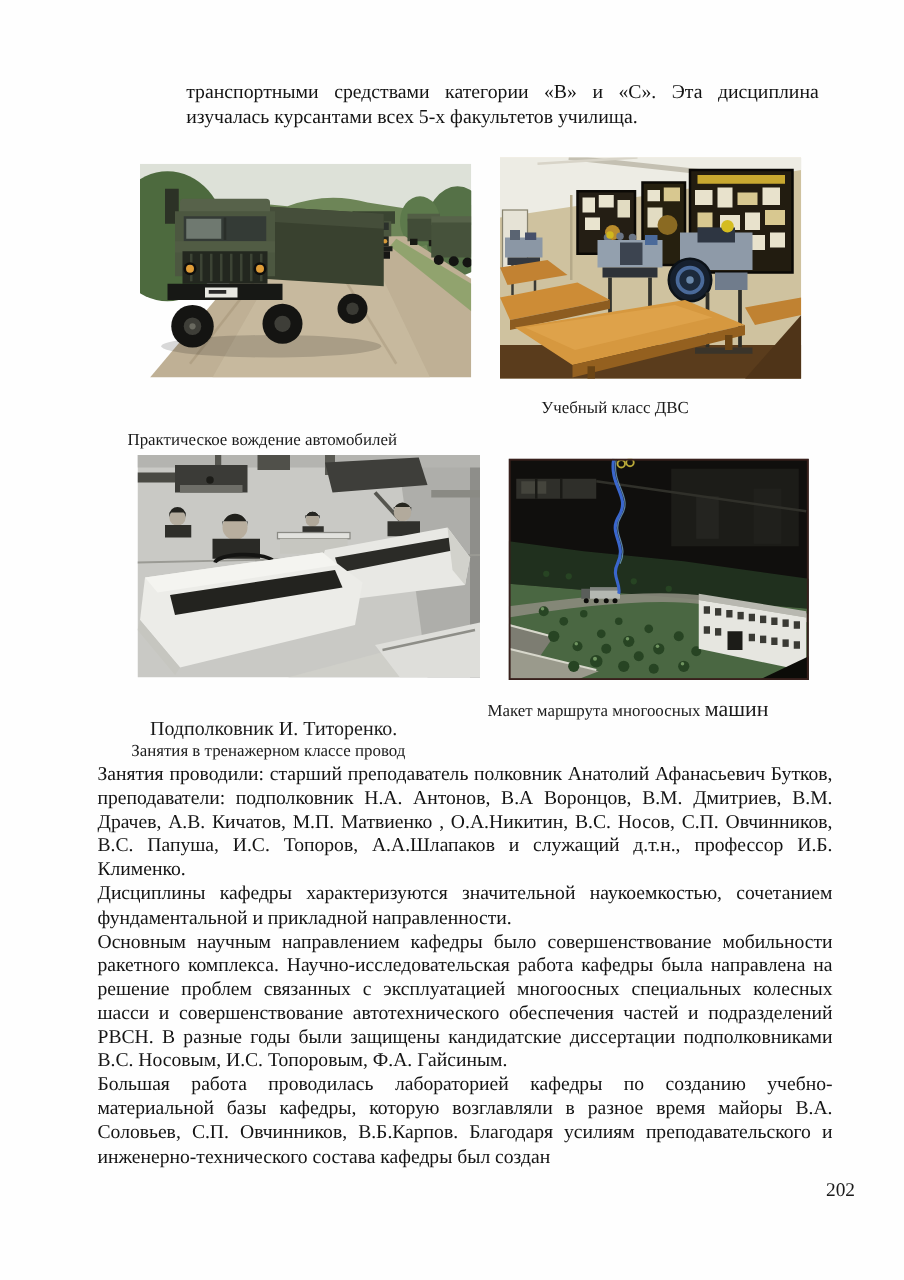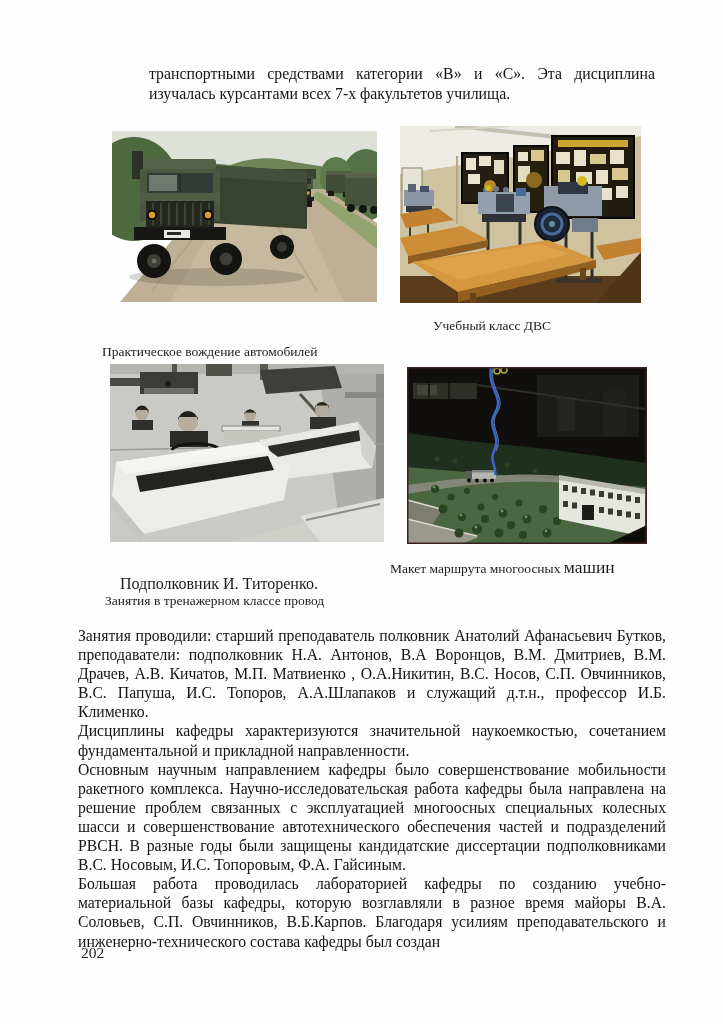--- a/index.html
+++ b/index.html
@@ -15,34 +15,34 @@
     position:absolute;left:149px;top:64px;width:506px;
     font-size:15.8px;line-height:19.6px;text-align:justify;
   }
   .photo{position:absolute;display:block;}
   .photo svg{display:block;}
   .cap{position:absolute;font-size:13.5px;white-space:nowrap;color:#1b1b1b;}
   .cap-large{font-size:16px;}
   .cap-bigword{font-size:17.5px;}
   .bodytext{
     position:absolute;left:78px;top:610px;width:588px;
-    font-size:15.7px;line-height:19.1px;text-align:justify;margin-top:16px;
+    font-size:15.7px;line-height:19.1px;text-align:justify;
   }
   .bodytext p{margin:0;padding:0;}
   .pagenum{
-    position:absolute;left:81px;top:944px;width:588px;
-    text-align:left;font-size:15.5px;color:#1b1b1b;
+    position:absolute;left:96px;top:944px;width:588px;
+    text-align:right;font-size:15.5px;color:#1b1b1b;
   }
 </style>
 </head>
 <body>
 
 <div class="page">
 
-  <div class="intro">транспортными средствами категории «В» и «С». Эта дисциплина изучалась курсантами всех 7-х факультетов училища.</div>
+  <div class="intro">транспортными средствами категории «В» и «С». Эта дисциплина изучалась курсантами всех 5-х факультетов училища.</div>
 
   <div class="photo" style="left:112px;top:131px;">
     <svg width="265" height="171" viewBox="0 0 265 171">
       <rect width="265" height="70" fill="#dde1d8"></rect>
       <path d="M0,30 Q28,16 58,28 L118,34 Q150,22 182,31 L214,36 Q240,25 265,33 L265,72 L0,72 Z" fill="#6d8557"></path>
       <ellipse cx="22" cy="58" rx="46" ry="52" fill="#4d6a3e"></ellipse>
       <ellipse cx="254" cy="54" rx="26" ry="36" fill="#557147"></ellipse>
       <ellipse cx="224" cy="46" rx="16" ry="20" fill="#5d7a4c"></ellipse>
       <path d="M8,171 L103,58 L212,58 L265,92 L265,171 Z" fill="#bfb095"></path>
       <path d="M58,171 L120,62 L180,62 L232,171 Z" fill="#cabda2" opacity="0.7"></path>

